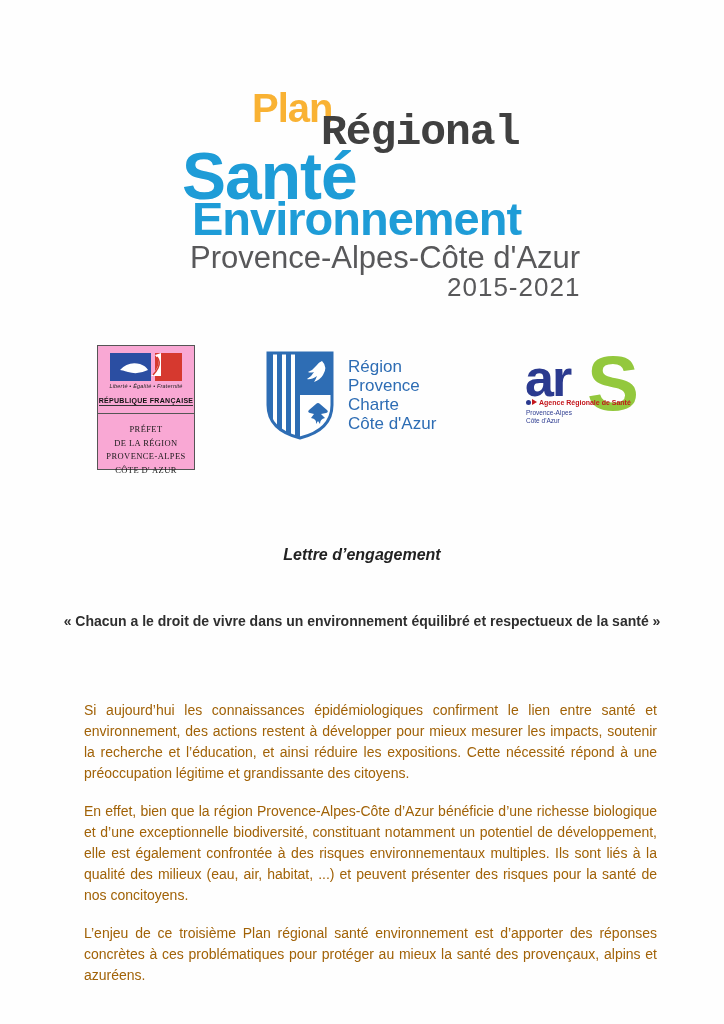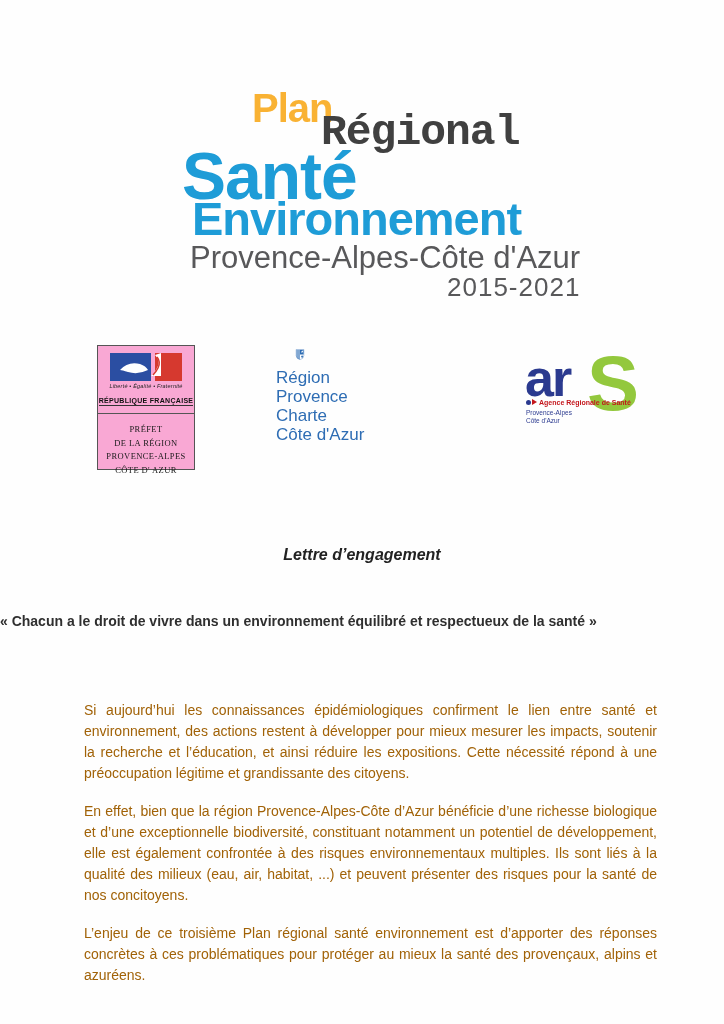--- a/index.html
+++ b/index.html
@@ -30,39 +30,39 @@
     border: 1px solid #555; background: #f9a8d4; text-align: center;
   }
   .prefet-flag { margin: 7px auto 2px auto; display: block; }
   .prefet-motto { font-size: 5.5px; font-style: italic; color: #222; letter-spacing: 0.2px; }
   .prefet-republique { font-size: 7px; font-weight: bold; color: #111; letter-spacing: 0.3px;
     border-bottom: 1px solid #333; display: inline-block; padding-bottom: 1px; margin-top: 1px; }
   .prefet-divider { border: none; border-top: 1px solid #555; margin: 6px 0 0 0; }
   .prefet-text { margin-top: 9px; font-family: "Liberation Serif", serif; color: #1a1a1a; }
   .prefet-text div { font-size: 8.5px; letter-spacing: 0.4px; line-height: 13.5px; }
 
-  .logo-region { position: absolute; left: 264px; top: 349px; width: 180px; height: 95px; display: flex; flex-direction: column; }
+  .logo-region { position: absolute; left: 264px; top: 349px; width: 180px; height: 95px; display: flex; }
   .region-text { margin-left: 12px; margin-top: 8px; color: #2E6DB4; font-size: 17px; line-height: 19px; }
 
   .logo-ars { position: absolute; left: 492px; top: 350px; width: 150px; height: 80px; margin-left: 33px; }
   .ars-ar { position: absolute; left: 0px; top: 2px; font-size: 52px; font-weight: bold; color: #2B3A8F; letter-spacing: -2px; line-height: 1; }
   .ars-s  { position: absolute; left: 62px; top: -6px; font-size: 78px; font-weight: bold; color: #93C83D; line-height: 1; }
   .ars-tagline { position: absolute; left: 1px; top: 49px; font-size: 7px; color: #C4161C; font-weight: bold; white-space: nowrap; }
   .ars-dot { display:inline-block; width: 5px; height: 5px; border-radius: 50%; background: #2B3A8F; margin-right: 1px; }
   .ars-chev { display:inline-block; width: 0; height: 0; border-left: 5px solid #C4161C; border-top: 3px solid transparent; border-bottom: 3px solid transparent; margin-right: 2px; }
   .ars-region { position: absolute; left: 1px; top: 59px; font-size: 6.5px; color: #2B3A8F; line-height: 8px; }
 
   
   .letter-heading {
     position: absolute; left: 0; top: 546px; width: 100%;
     text-align: center; font-size: 16px; font-weight: bold; font-style: italic; color: #222;
   }
   .quote-line {
     position: absolute; left: 0; top: 613px; width: 100%;
-    font-size: 14px; font-weight: bold; color: #2f2f2f;
+    text-align: center; font-size: 14px; font-weight: bold; color: #2f2f2f;
   }
   .article-line {
     position: absolute; left: 0; top: 648px; width: 100%;
     text-align: center; font-size: 14px; color: #2f2f2f;
   }
   .article-line sup { font-size: 9px; }
   .letter-body {
     position: absolute; left: 84px; top: 700px; width: 573px;
     font-size: 14px; line-height: 21px; color: #a16207; text-align: justify;
   }

